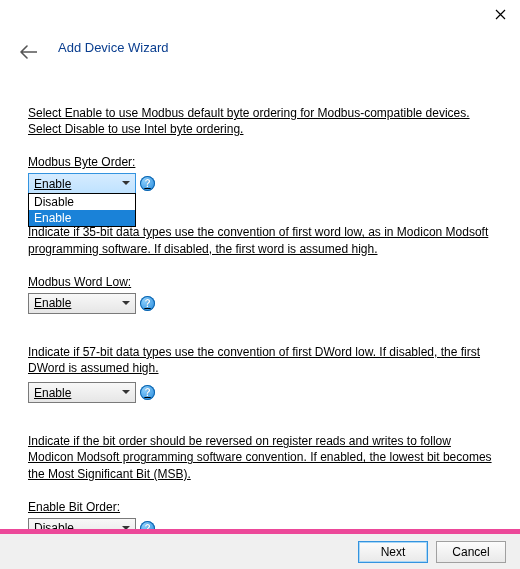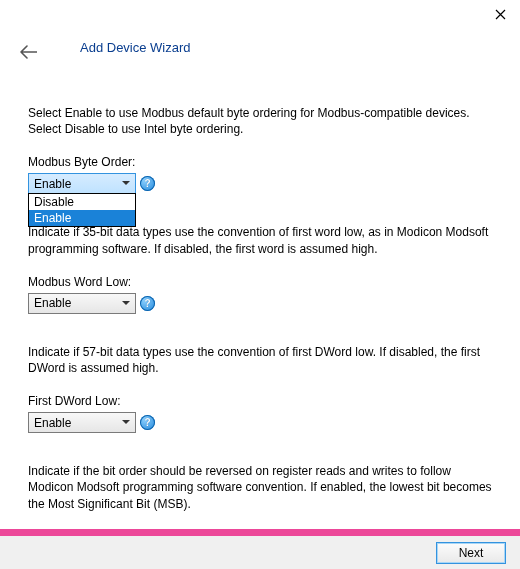--- a/index.html
+++ b/index.html
@@ -40,26 +40,27 @@
     top: 14px;
     width: 20px;
     height: 20px;
     display: flex;
     align-items: center;
     justify-content: center;
     cursor: pointer;
   }
   .back-arrow svg { display:block; }
   .title {
-    margin-left: 60px;
+    margin-left: 38px;
     font-size: 13px;
     color: #0a3e8f;
   }
   .content {
     padding: 10px 28px 0 28px;
+    text-decoration: underline;
   }
   .desc {
     margin: 30px 0 6px 0;
     line-height: 1.35;
   }
   .label {
     margin-top: 18px;
     margin-bottom: 4px;
   }
   .row {
@@ -124,21 +125,21 @@
   .dropdown-list .opt.sel {
     background: #1a82d8;
     color: #fff;
   }
   .footer {
     position: absolute;
     left: 0;
     right: 0;
     bottom: 0;
     height: 40px;
-    border-top: 7px solid #ec4899;
+    border-top: 5px solid #ec4899;
     background: #f0f0f0;
     display: flex;
     align-items: center;
     justify-content: flex-end;
     padding-right: 14px;
     gap: 8px;
   }
   .btn {
     min-width: 70px;
     height: 22px;
@@ -204,21 +205,20 @@
       <span class="chev">
         <svg width="8" height="5" viewBox="0 0 8 5">
             <path d="M0 0 L4 4 L8 0 Z" fill="#333"></path>
           </svg>
       </span>
     </div>
     <div class="help">?</div>
   </div>
 
   <div class="desc">Indicate if 57-bit data types use the convention of first DWord low. If disabled, the first DWord is assumed high.</div>
-  <div class="label">First DWord Low:</div>
   <div class="row">
     <div class="combo">
       <span>Enable</span>
       <span class="chev">
         <svg width="8" height="5" viewBox="0 0 8 5">
             <path d="M0 0 L4 4 L8 0 Z" fill="#333"></path>
           </svg>
       </span>
     </div>
     <div class="help">?</div>
@@ -235,13 +235,14 @@
           </svg>
       </span>
     </div>
     <div class="help">?</div>
   </div>
 
 </div>
 
 <div class="footer">
   <div class="btn primary">Next</div>
+  <div class="btn">Cancel</div>
 </div>
 
 </body></html>

